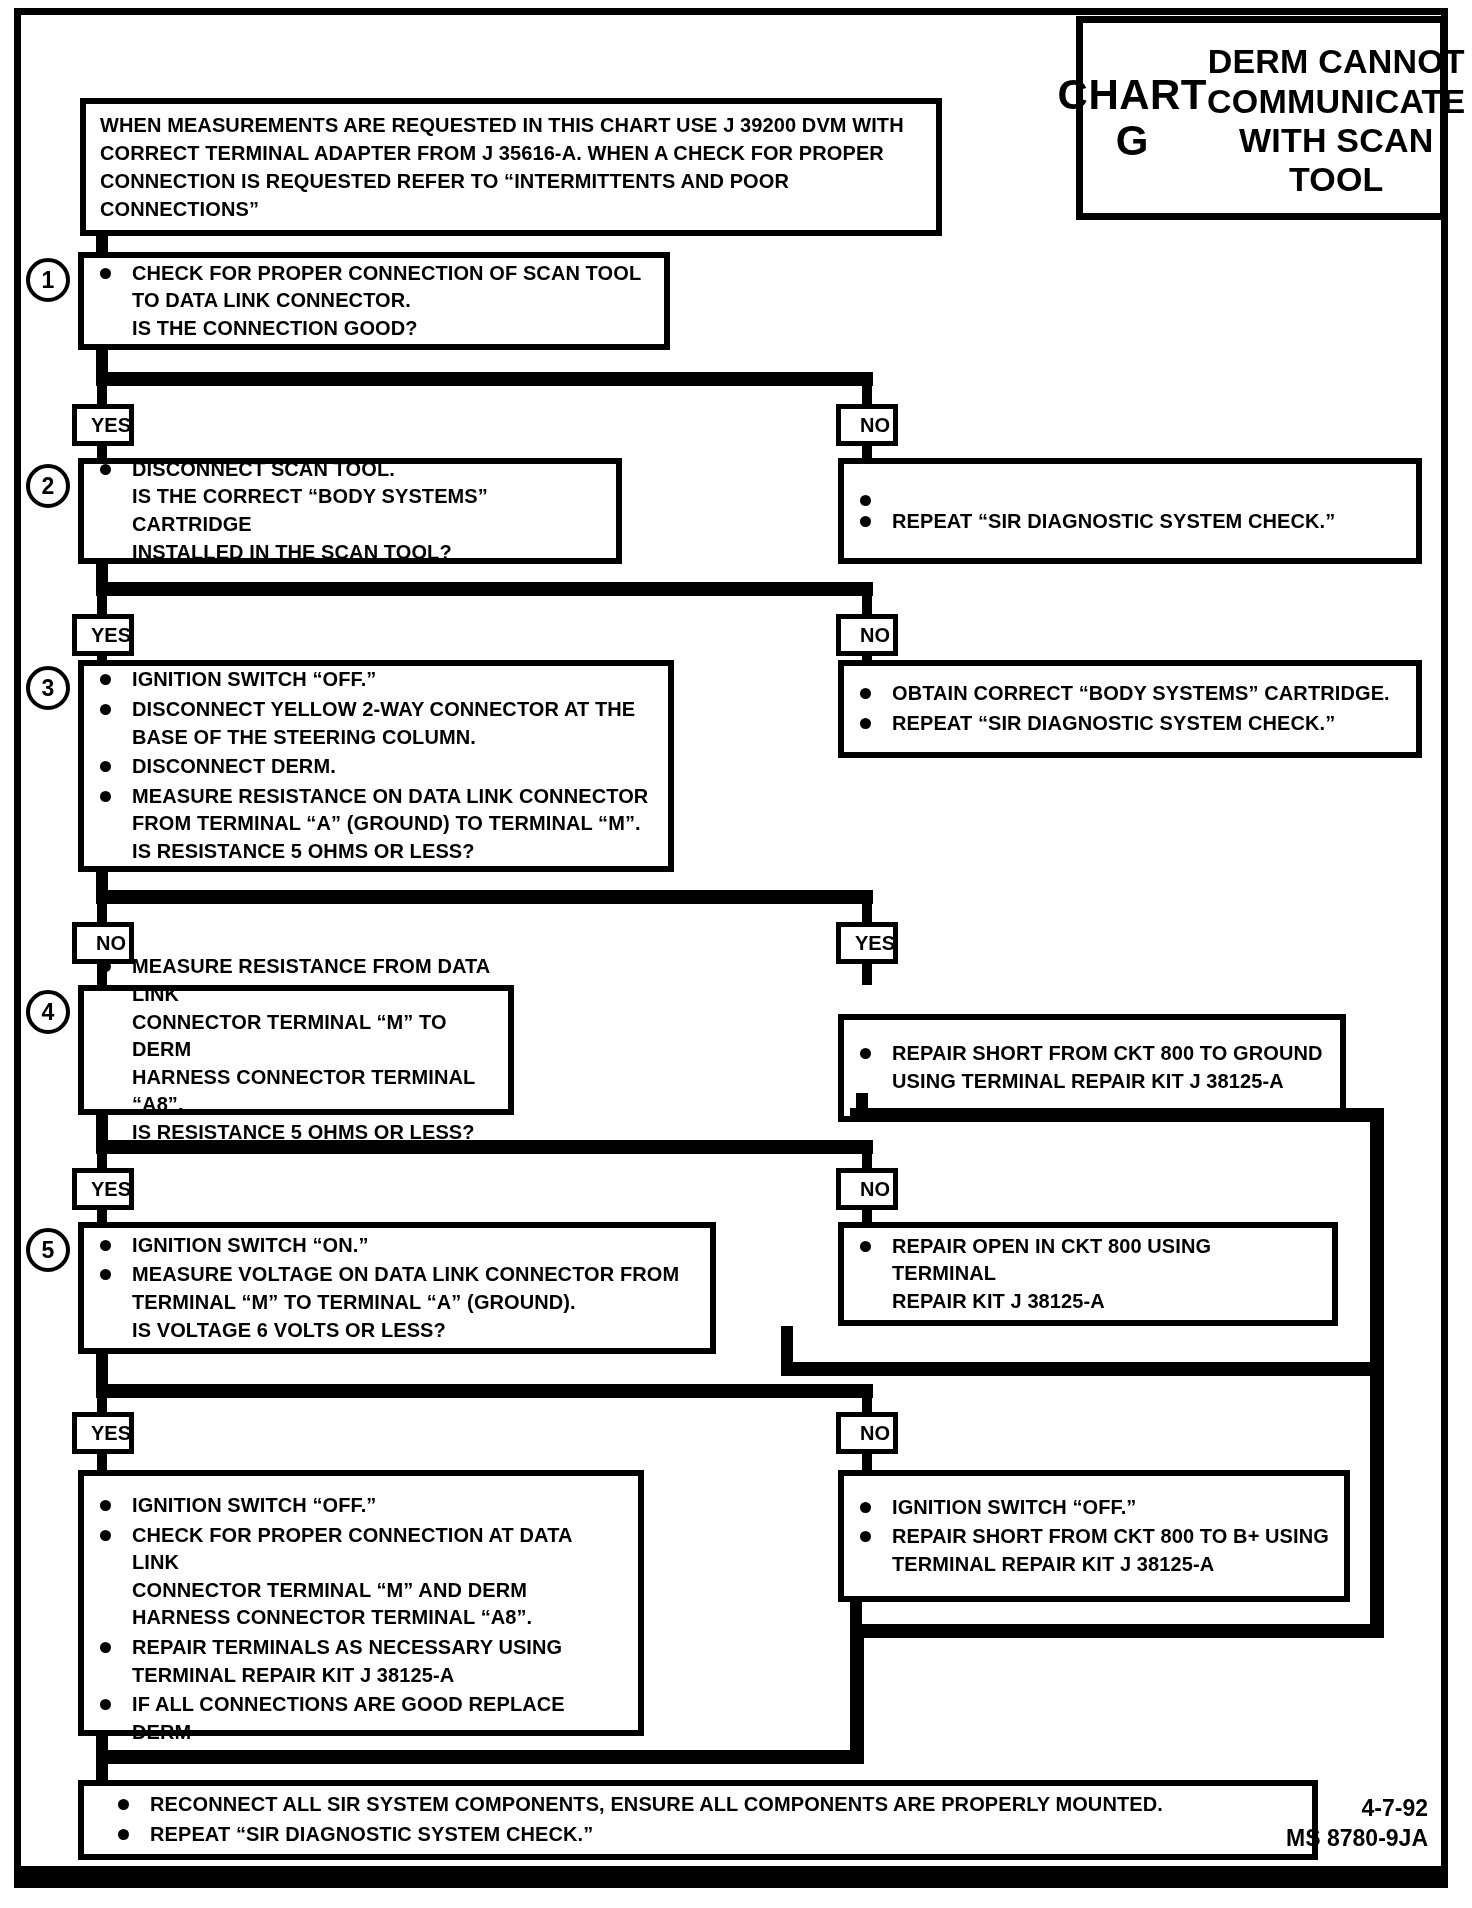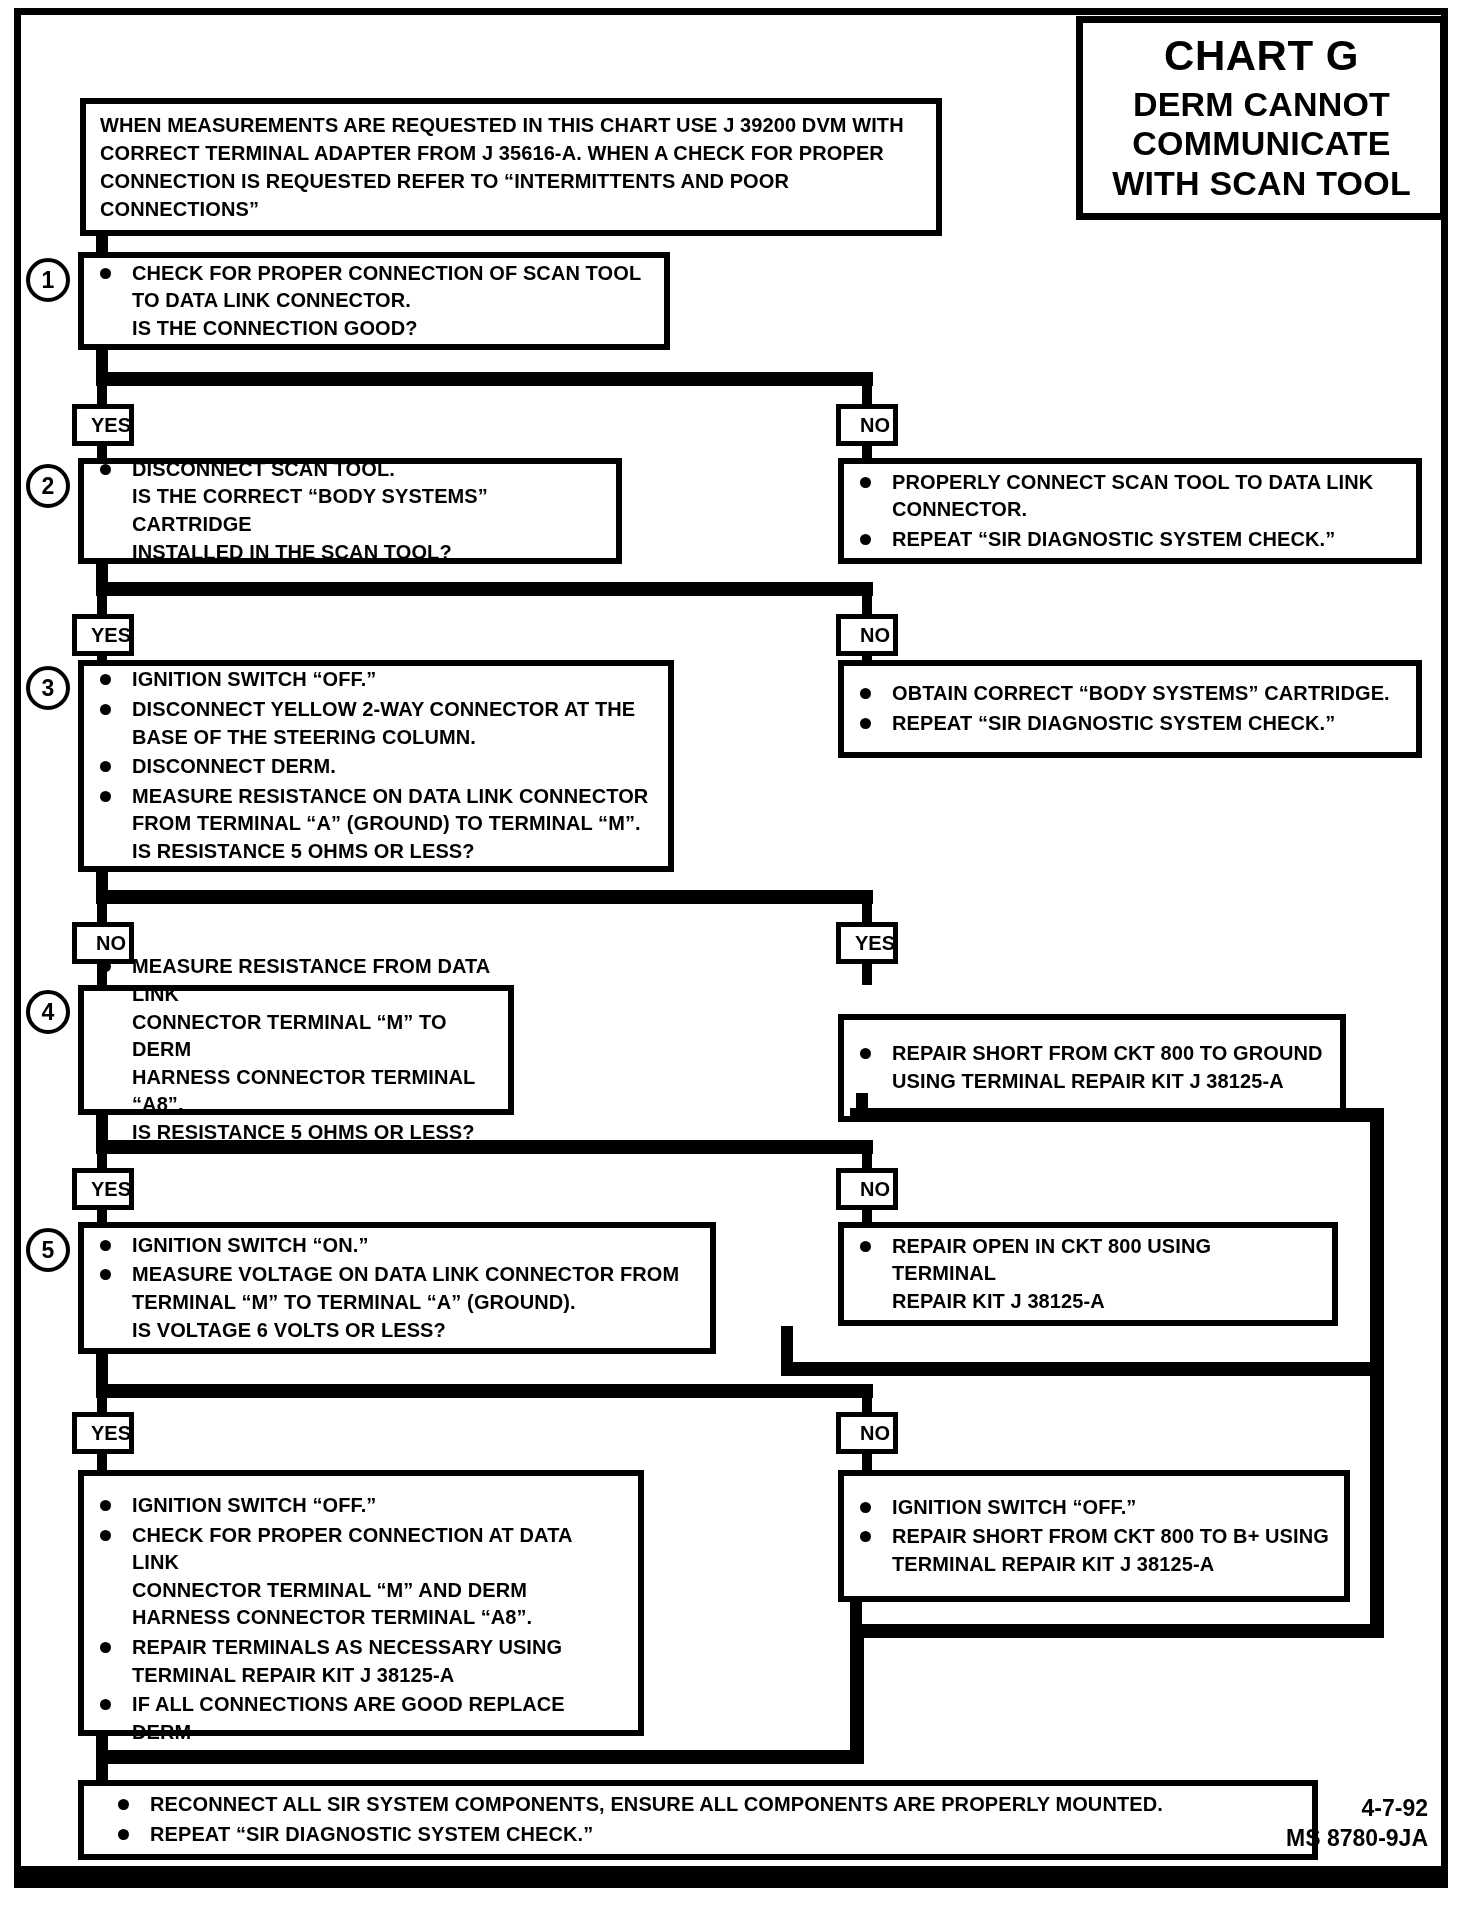--- a/index.html
+++ b/index.html
@@ -26,21 +26,21 @@
     position:absolute;width:62px;height:42px;border:5px solid #000;background:#fff;box-sizing:border-box;
     display:flex;align-items:center;justify-content:center;font-weight:800;font-size:20px;padding-left:16px;
   }
   .line{position:absolute;background:#000;}
   .circle{
     position:absolute;width:44px;height:44px;border:4px solid #000;border-radius:50%;box-sizing:border-box;
     display:flex;align-items:center;justify-content:center;font-weight:800;font-size:23px;background:#fff;
   }
   .title-box{
     position:absolute;left:1076px;top:16px;width:371px;height:204px;border:7px solid #000;box-sizing:border-box;
-    display:flex;flex-direction:column;align-items:center;justify-content:center;text-align:center;background:#fff;
+    display:flex;align-items:center;justify-content:center;text-align:center;background:#fff;
   }
   .title-main{font-weight:900;font-size:42px;line-height:1.1;letter-spacing:0.5px;}
   .title-sub{font-weight:800;font-size:34px;line-height:1.16;white-space:pre-line;margin-top:6px;letter-spacing:0.2px;}
   .note-box{position:absolute;left:80px;top:98px;width:862px;height:138px;border:6px solid #000;box-sizing:border-box;
     display:flex;align-items:center;background:#fff;padding:6px 14px;}
   .note-text{font-weight:700;font-size:20px;line-height:1.4;white-space:pre-line;letter-spacing:0.1px;}
   .footer{
     position:absolute;left:1120px;top:1794px;width:308px;text-align:right;font-weight:800;font-size:23px;line-height:1.3;
   }
 </style>
@@ -152,22 +152,20 @@
       </div>
     <div class="bitem gap-before">
         <span class="dot"></span>
         <span class="btext">IF ALL CONNECTIONS ARE GOOD REPLACE DERM</span>
       </div>
   </div>
 
   <div class="box" style="left:838px;top:458px;width:584px;height:106px;">
     <div class="bitem">
         <span class="dot"></span>
-        <span class="btext">PROPERLY CONNECT SCAN TOOL TO DATA LINK
-CONNECTOR.</span>
       </div>
     <div class="bitem">
         <span class="dot"></span>
         <span class="btext">REPEAT “SIR DIAGNOSTIC SYSTEM CHECK.”</span>
       </div>
   </div>
 
   <div class="box" style="left:838px;top:660px;width:584px;height:98px;">
     <div class="bitem">
         <span class="dot"></span>

